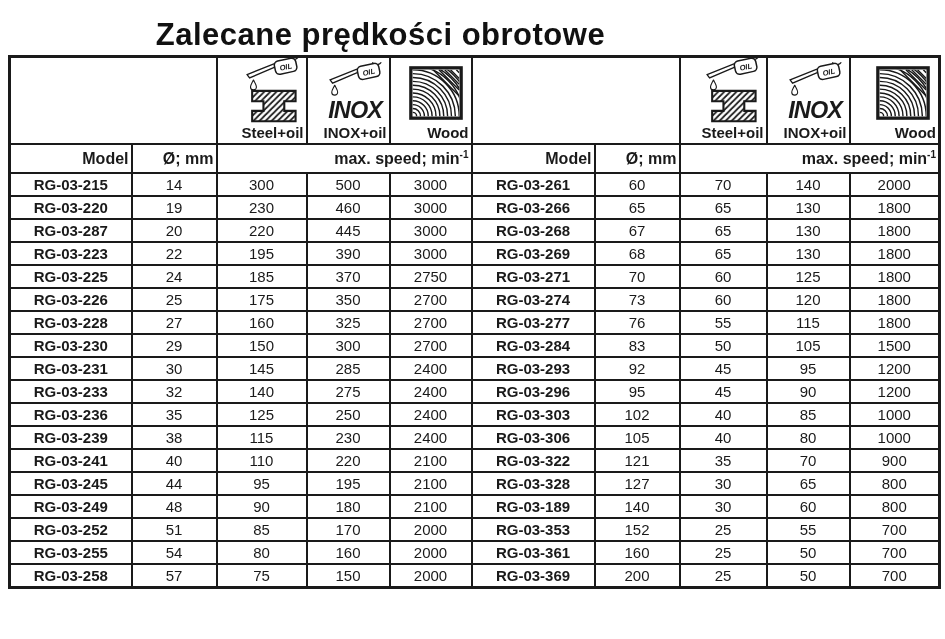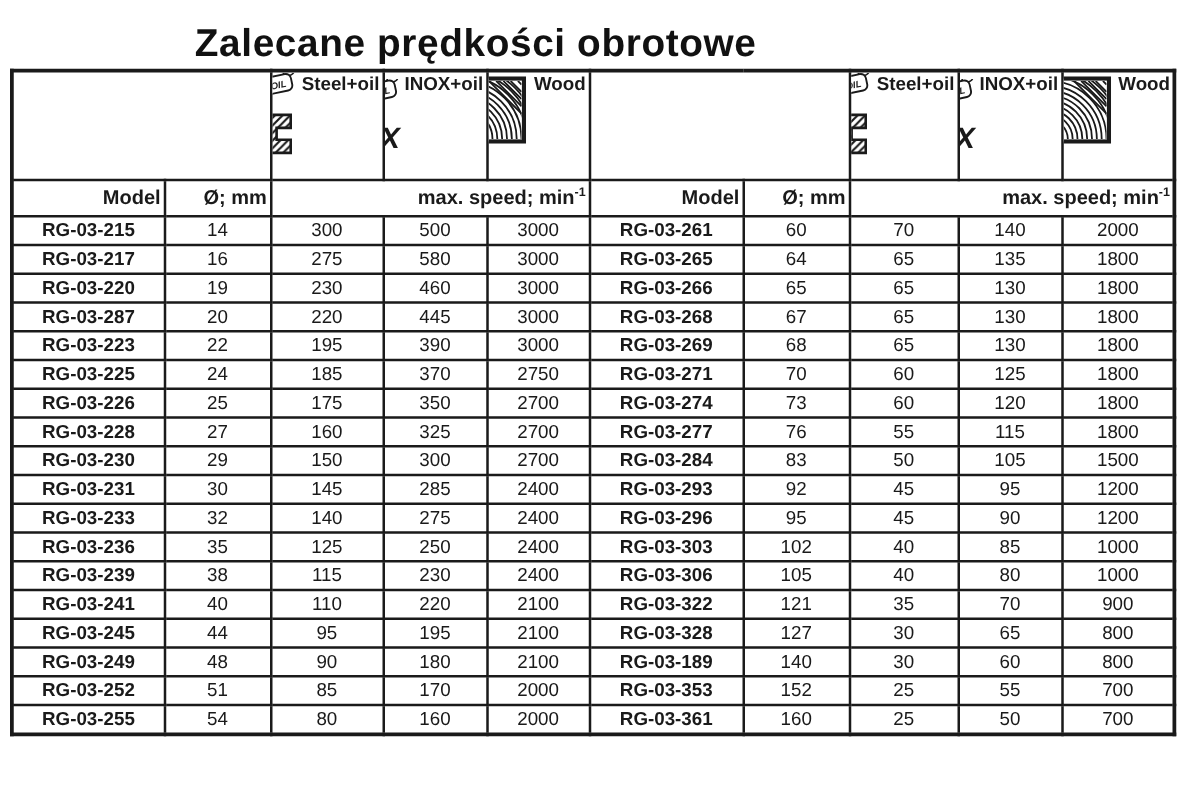--- a/index.html
+++ b/index.html
@@ -38,21 +38,21 @@
     padding: 0 2px;
     overflow: hidden;
     white-space: nowrap;
   }
   tr.icon-row td { height: 87px; vertical-align: bottom; padding-bottom: 1px; }
   tr.icon-row td.empty { background: #fff; }
   tr.head-row th { height: 29px; font-size: 16px; font-weight: bold; text-align: right; }
   tbody tr td { height: 23px; }
   tbody td.model { font-weight: bold; }
 
-  .icon-cell-inner { display: flex; flex-direction: row; align-items: flex-start; justify-content: flex-end; height: 84px; }
+  .icon-cell-inner { display: flex; flex-direction: column; align-items: flex-end; justify-content: flex-end; height: 84px; }
   .icon-box { flex: 0 0 auto; line-height: 0; }
   .icon-box svg { display: block; }
   .icon-label { font-weight: bold; font-size: 15px; line-height: 19px; white-space: nowrap; }
 
   sup.inv { font-size: 10px; font-weight: bold; vertical-align: super; line-height: 0; }
 </style>
 </head>
 <body>
 
 <svg width="0" height="0" style="position:absolute" aria-hidden="true">
@@ -210,32 +210,20 @@
           <td>300</td>
           <td>500</td>
           <td>3000</td>
           <td class="model">RG-03-261</td>
           <td>60</td>
           <td>70</td>
           <td>140</td>
           <td>2000</td>
         </tr>
         <tr>
-          <td class="model">RG-03-217</td>
-          <td>16</td>
-          <td>275</td>
-          <td>580</td>
-          <td>3000</td>
-          <td class="model">RG-03-265</td>
-          <td>64</td>
-          <td>65</td>
-          <td>135</td>
-          <td>1800</td>
-        </tr>
-        <tr>
           <td class="model">RG-03-220</td>
           <td>19</td>
           <td>230</td>
           <td>460</td>
           <td>3000</td>
           <td class="model">RG-03-266</td>
           <td>65</td>
           <td>65</td>
           <td>130</td>
           <td>1800</td>
@@ -413,15 +401,27 @@
           <td>54</td>
           <td>80</td>
           <td>160</td>
           <td>2000</td>
           <td class="model">RG-03-361</td>
           <td>160</td>
           <td>25</td>
           <td>50</td>
           <td>700</td>
         </tr>
+        <tr>
+          <td class="model">RG-03-258</td>
+          <td>57</td>
+          <td>75</td>
+          <td>150</td>
+          <td>2000</td>
+          <td class="model">RG-03-369</td>
+          <td>200</td>
+          <td>25</td>
+          <td>50</td>
+          <td>700</td>
+        </tr>
       </tbody>
   </table>
 </div>
 
 </body></html>

